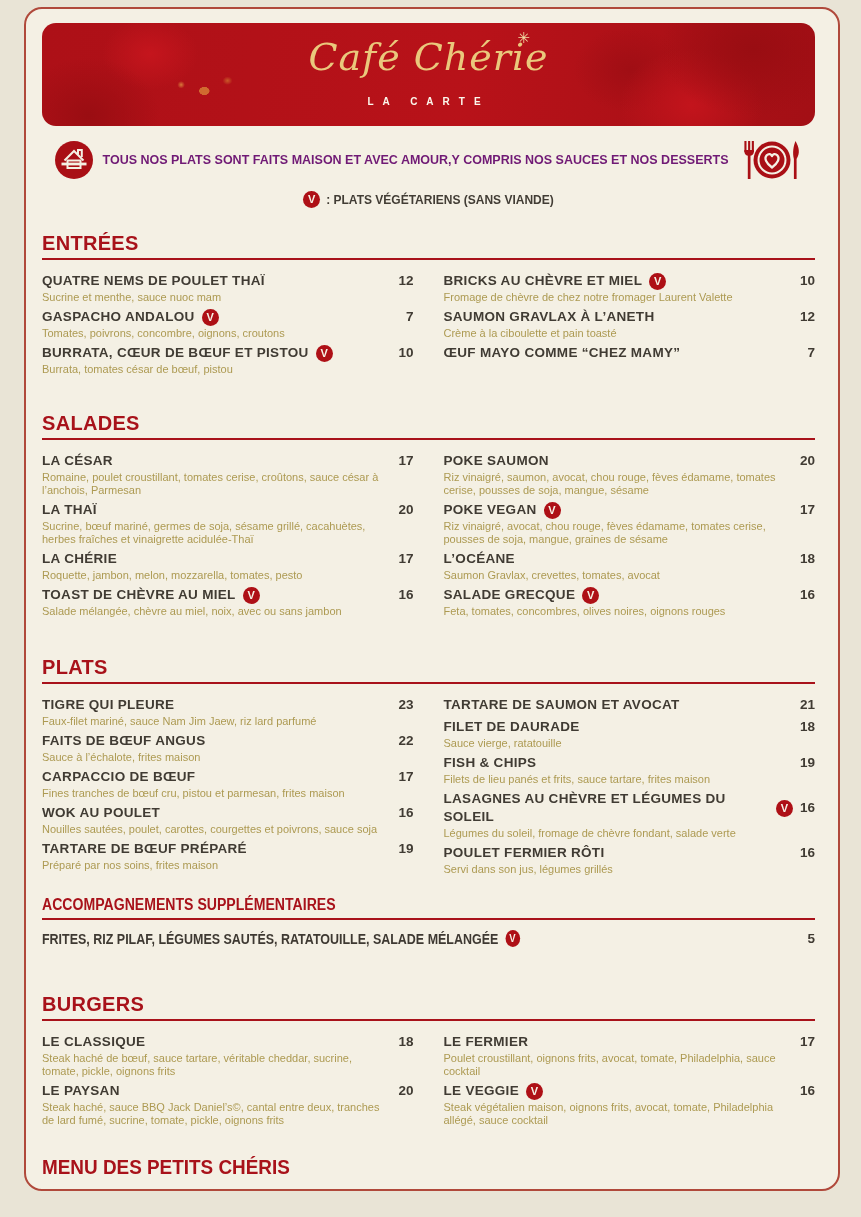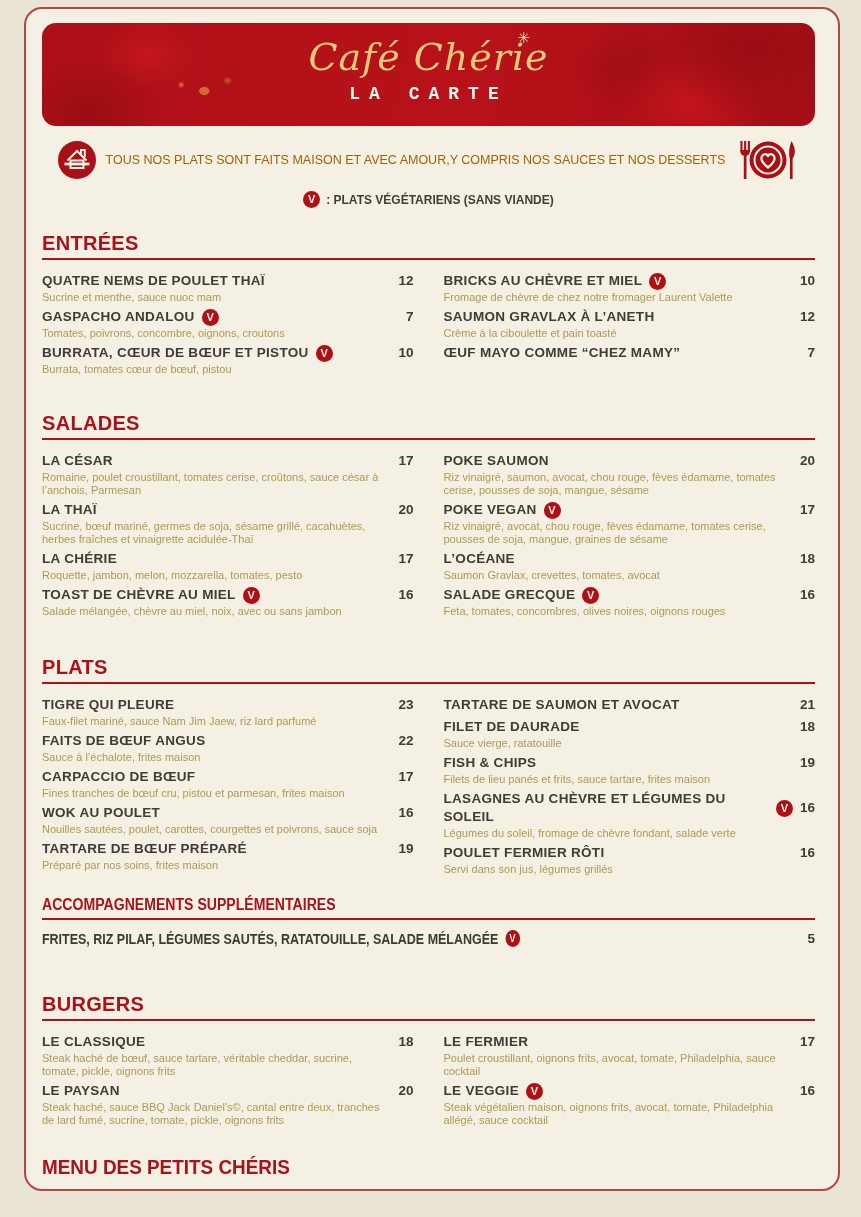--- a/index.html
+++ b/index.html
@@ -34,25 +34,25 @@
   .brand{
     display:inline-block;margin-top:12px;
     font-family:"DejaVu Serif", serif;font-style:italic;font-weight:500;
     font-size:38px;line-height:44px;color:#eac87c;letter-spacing:1px;
   }
   .sparkle{
     position:absolute;top:6px;left:61.5%;
     color:#f2dda4;font-size:15px;font-style:normal;
   }
   .subtitle{
-    color:#fbf7ec;font-size:18px;font-weight:bold;letter-spacing:9px;margin-top:5px;font-family:Liberation Mono, monospace;
+    color:#fbf7ec;font-size:10px;font-weight:bold;letter-spacing:9px;margin-top:17px;
   }
   
   .notice-row{display:flex;align-items:center;justify-content:center;gap:10px;margin-top:12px;}
-  .notice-text{color:#a16207;font-weight:normal;font-size:12.5px;white-space:nowrap;}
+  .notice-text{color:#701a75;font-weight:bold;font-size:12.5px;white-space:nowrap;}
   .legend-row{display:flex;align-items:center;justify-content:center;gap:6px;margin-top:9px;
     color:#423d35;font-weight:bold;font-size:12px;}
   .veg{
     display:inline-flex;align-items:center;justify-content:center;flex:0 0 auto;
     width:17px;height:17px;border-radius:50%;background:#ae1016;
     color:#f6f2e6;font-size:11px;font-weight:bold;line-height:1;
   }
   
   .section h2{
     margin:0;color:#a8121a;font-size:20px;line-height:22px;font-weight:bold;letter-spacing:0.3px;
@@ -154,21 +154,21 @@
             <span class="item-price">7</span>
           </div>
           <div class="item-desc">Tomates, poivrons, concombre, oignons, croutons</div>
         </div>
         <div class="item">
           <div class="item-head">
             <span class="item-name">BURRATA, CŒUR DE BŒUF ET PISTOU</span>
             <span class="veg">V</span>
             <span class="item-price">10</span>
           </div>
-          <div class="item-desc">Burrata, tomates cœur de bœuf, pistou</div>
+          <div class="item-desc">Burrata, tomates césar de bœuf, pistou</div>
         </div>
       </div>
       <div class="col">
         <div class="item">
           <div class="item-head">
             <span class="item-name">BRICKS AU CHÈVRE ET MIEL</span>
             <span class="veg">V</span>
             <span class="item-price">10</span>
           </div>
           <div class="item-desc">Fromage de chèvre de chez notre fromager Laurent Valette</div>

